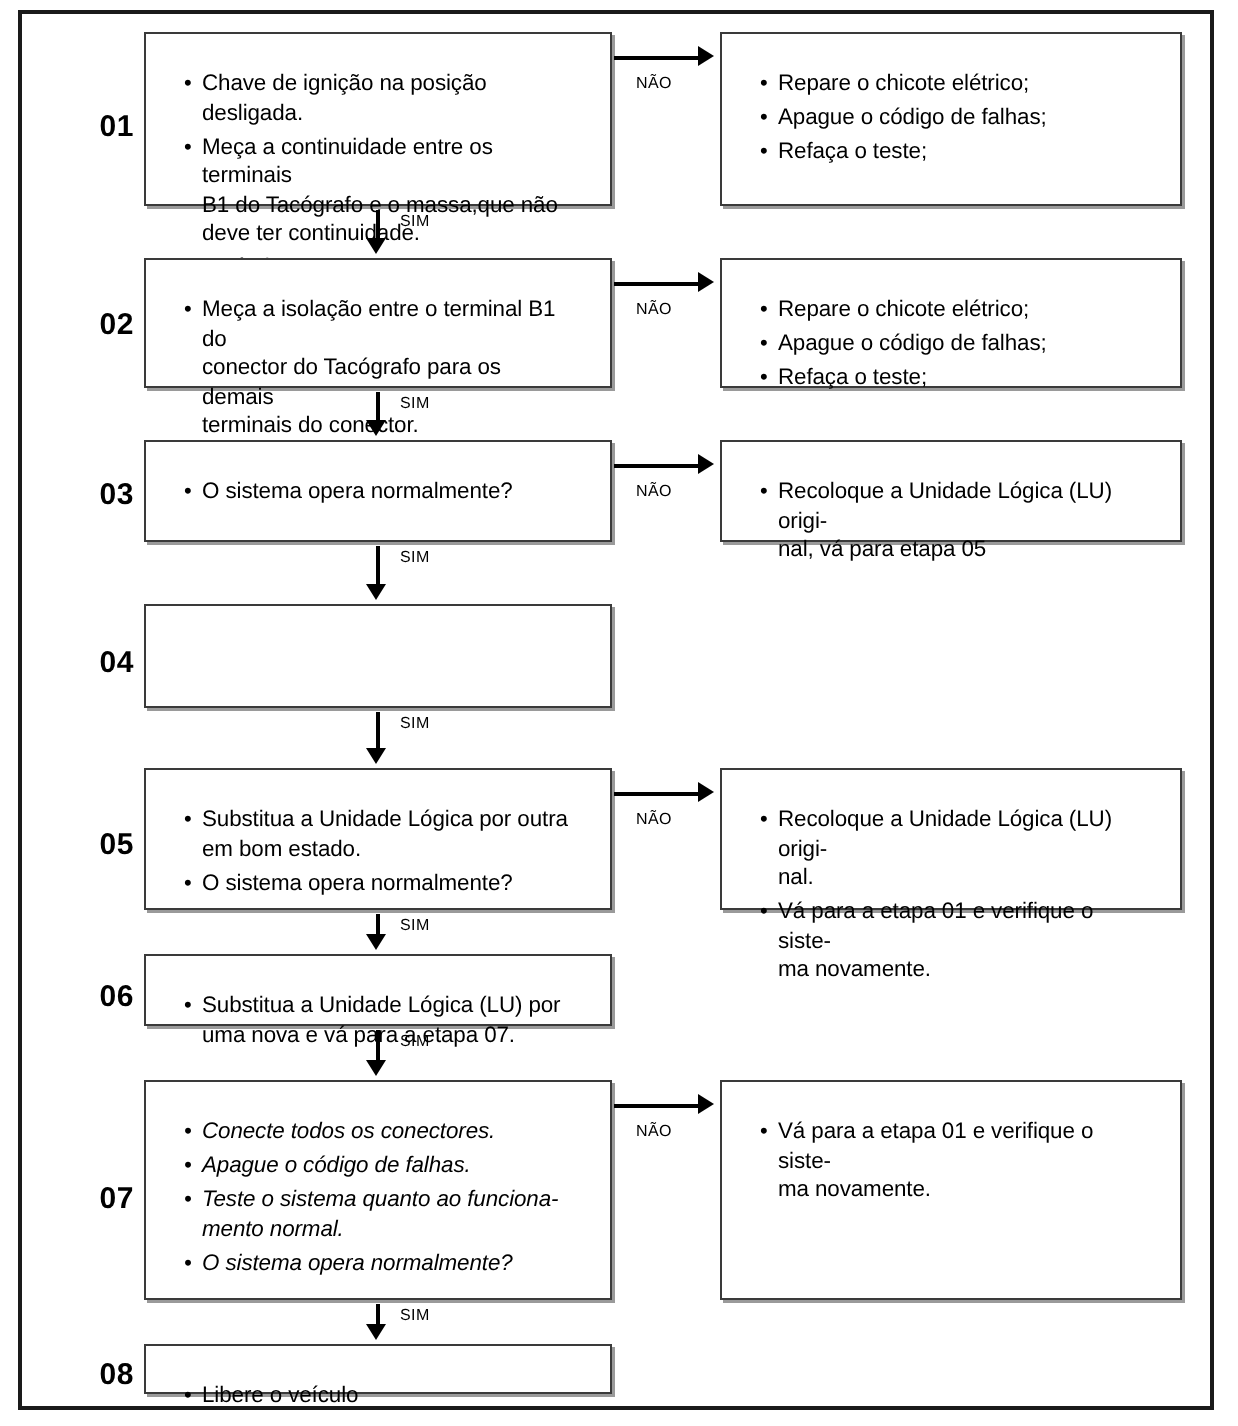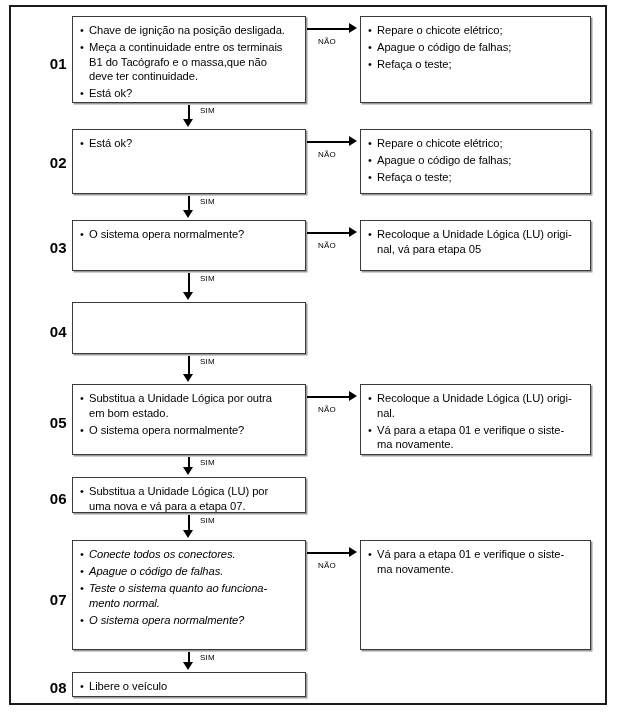--- a/index.html
+++ b/index.html
@@ -44,21 +44,21 @@
   .box-left {
     left: 61px;
     width: 234px;
   }
   .box-right {
     left: 349px;
     width: 231px;
   }
   .bullets {
     list-style: none;
-    margin: 0;
+    margin: 12px;
     padding: 6px 7px 4px 7px;
   }
   .bullets li {
     position: relative;
     font-size: 11.2px;
     line-height: 14.5px;
     padding-left: 9px;
     margin: 0 0 2.5px 0;
     white-space: pre-line;
     letter-spacing: -0.05px;
@@ -140,20 +140,23 @@
       <div class="box box-right" style="top: 9px; height: 87px;">
         <ul class="bullets">
           <li>Repare o chicote elétrico;</li>
           <li>Apague o código de falhas;</li>
           <li>Refaça o teste;</li>
         </ul>
       </div>
       <div class="step-number" style="top: 147px;">02</div>
       <div class="box box-left" style="top: 122px; height: 65px;">
         <ul class="bullets">
+          <li>Meça a isolação entre o terminal B1 do
+conector do Tacógrafo para os demais
+terminais do conector.</li>
           <li>Está ok?</li>
         </ul>
       </div>
       <div class="box box-right" style="top: 122px; height: 65px;">
         <ul class="bullets">
           <li>Repare o chicote elétrico;</li>
           <li>Apague o código de falhas;</li>
           <li>Refaça o teste;</li>
         </ul>
       </div>

